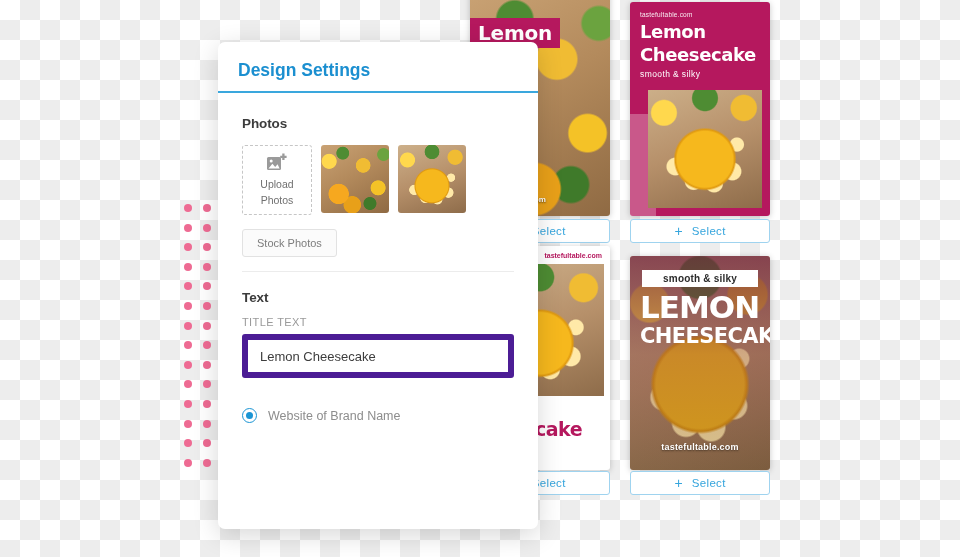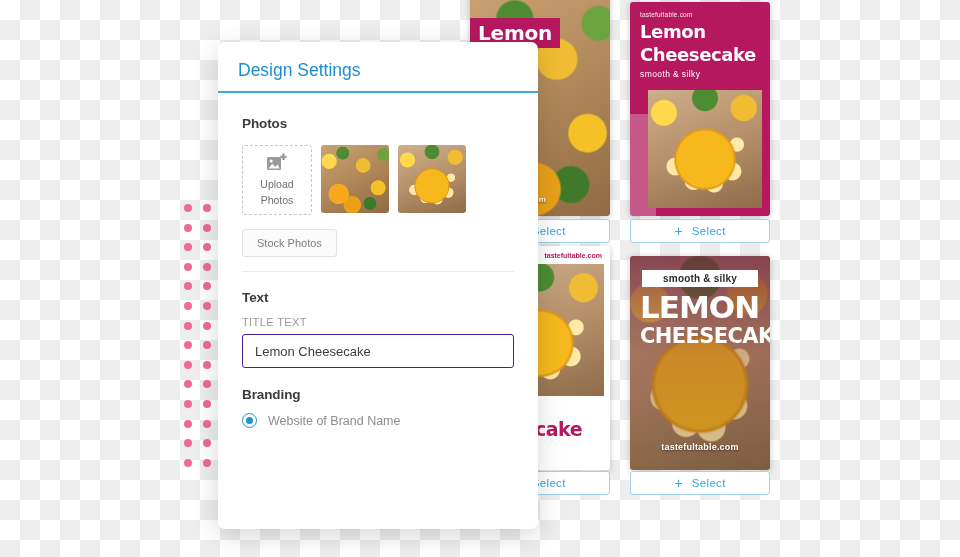--- a/index.html
+++ b/index.html
@@ -99,21 +99,21 @@
   .c4 .l1{position:absolute;left:10px;top:36px;color:#fff;font-family:"DejaVu Sans",sans-serif;
           font-weight:700;font-size:31px;line-height:1;letter-spacing:-1px;}
   .c4 .l2{position:absolute;left:10px;top:70px;color:#fff;font-family:"DejaVu Sans",sans-serif;
           font-weight:700;font-size:21px;line-height:1;letter-spacing:-.6px;}
   .c4 .dom{position:absolute;left:0;right:0;bottom:18px;text-align:center;color:#fff;
            font-weight:700;font-size:9px;letter-spacing:.2px;text-shadow:0 1px 2px rgba(0,0,0,.5);}
 
   
   .panel{position:absolute;left:218px;top:42px;width:320px;height:487px;background:#fff;
          border-radius:7px;box-shadow:0 6px 26px rgba(0,0,0,.16);overflow:hidden;}
-  .panel-title{position:absolute;left:20px;top:18px;color:#1b8fd0;font-size:17.5px;font-weight:400;}
+  .panel-title{position:absolute;left:20px;top:18px;color:#1b8fd0;font-size:17.5px;font-weight:700;}
   .panel-rule{position:absolute;left:0;top:48.5px;width:320px;height:2.5px;background:#3aa7dd;}
 
   .body{position:absolute;left:0;right:0;top:52px;bottom:0;padding:0 24px;box-sizing:border-box;}
   h3.sec{margin:0;color:#3c3c3c;font-size:13.5px;font-weight:700;letter-spacing:-.1px;}
   .sec-photos{padding-top:22px;}
   .thumbs{display:flex;gap:9px;margin-top:14px;}
   .upload{width:68px;height:68px;border:1px dashed #c6c6c6;border-radius:3px;
           display:flex;flex-direction:column;align-items:center;justify-content:center;
           gap:2px;color:#707070;font-size:10.5px;line-height:1.25;text-align:center;}
   .thumb{width:68px;height:68px;border-radius:3px;overflow:hidden;position:relative;}
@@ -123,21 +123,21 @@
 
   .sec-palette{padding-top:18px;}
   .palette{margin-top:11px;height:30px;border:1px solid #dedede;border-radius:3px;
            display:flex;align-items:center;padding:0 10px;box-sizing:border-box;}
   .swatches{display:flex;gap:6px;}
   .swatches i{width:17px;height:17px;border-radius:50%;display:block;}
   .chev{margin-left:auto;color:#bdbdbd;font-size:13px;line-height:1;}
 
   .sec-text{padding-top:18px;}
   .fieldlabel{margin-top:11px;color:#9a9a9a;font-size:11px;letter-spacing:.4px;}
-  .textinput{margin-top:6px;height:32px;border:1px solid #4c1d95;border-radius:3px;
+  .textinput{margin-top:6px;height:32px;border:6px solid #4c1d95;border-radius:3px;
              display:flex;align-items:center;padding:0 12px;color:#3d3d3d;font-size:13px;}
 
   .sec-brand{padding-top:19px;}
   .radio{display:flex;align-items:flex-end;gap:11px;margin-top:11px;}
   .dot{width:15px;height:15px;border-radius:50%;border:1.5px solid #d2d2d2;box-sizing:border-box;
        position:relative;flex:none;}
   .dot.on{border-color:#1b95d4;}
   .dot.on:after{content:"";position:absolute;left:3px;top:3px;width:7px;height:7px;border-radius:50%;
                 background:#1b95d4;}
   .radio span{color:#8d8d8d;font-size:12.5px;}
@@ -269,21 +269,20 @@
 
       <div class="sec-text">
         <h3 class="sec">Text</h3>
         <div class="fieldlabel">TITLE TEXT</div>
         <div class="textinput">
           <span>Lemon Cheesecake</span>
         </div>
       </div>
 
       <div class="sec-brand">
-        <h3 class="sec">Branding</h3>
         <div class="radio">
           <span class="dot on"></span>
           <span>Website of Brand Name</span>
         </div>
       </div>
 
     </div>
   </div>
 </div>
 

